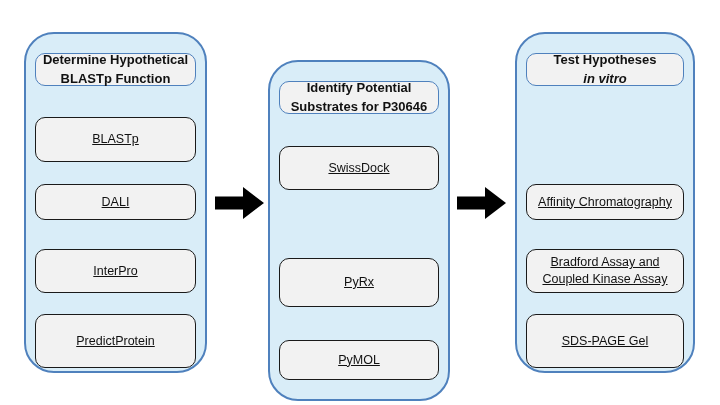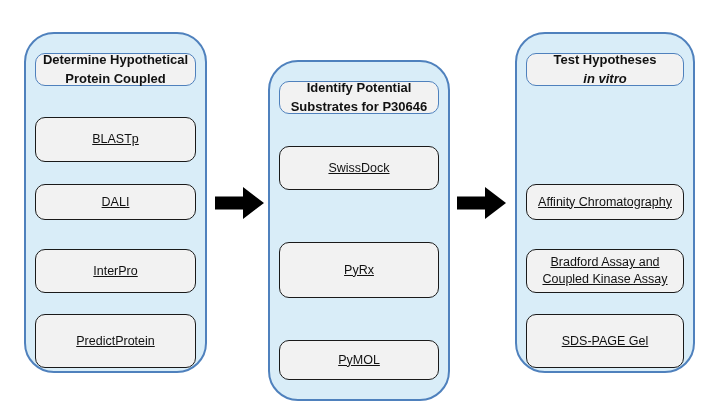--- a/index.html
+++ b/index.html
@@ -29,39 +29,39 @@
     display:flex; align-items:center; justify-content:center;
     font-size:12.5px; line-height:1.35; text-align:center;
     box-sizing:border-box; padding:0 8px;text-decoration:underline;
   }
   .row-h { top:19px;  height:33px; }
   .row-1 { top:83px;  height:45px; }
   .row-2 { top:150px; height:36px; }
   .row-3 { top:215px; height:44px; }
   .row-4 { top:280px; height:54px; }
   .m-1   { top:84px;  height:44px; }
-  .m-2   { top:180px; height:56px;text-align:right; }
+  .m-2   { top:196px; height:49px;text-align:right; }
   .m-3   { top:278px; height:40px; }
 
   .italic { font-style:italic; }
 
   .arrow { position:absolute; top:187px; width:49px; height:32px; }
   #arrow1 { left:215px; }
   #arrow2 { left:457px; }
   .arrow svg { display:block; width:100%; height:100%; }
 </style>
 </head>
 <body>
 
 <div class="canvas">
 
   <div class="container" id="col1">
     <div class="hbox row-h">
       <span>Determine Hypothetical</span>
-      <span>Protein Coupled</span>
+      <span>BLASTp Function</span>
     </div>
     <div class="box row-1">
       <span>BLASTp</span>
     </div>
     <div class="box row-2">
       <span>DALI</span>
     </div>
     <div class="box row-3">
       <span>InterPro</span>
     </div>

